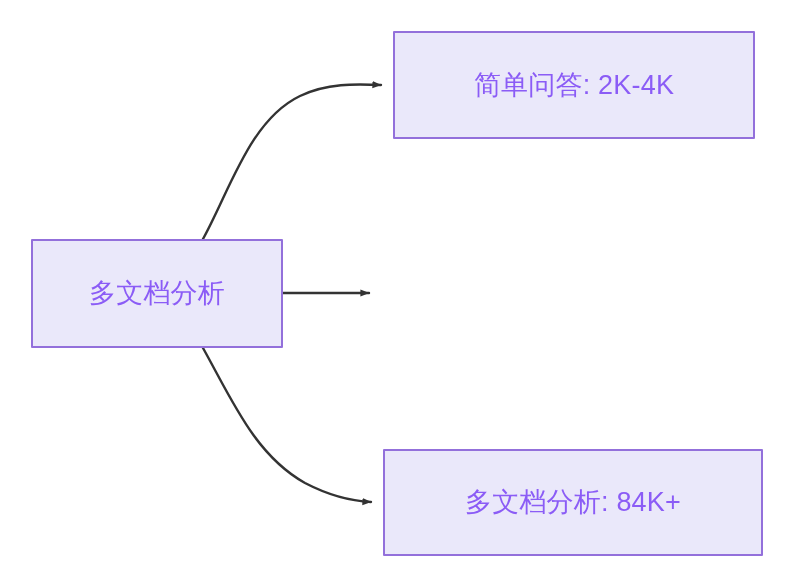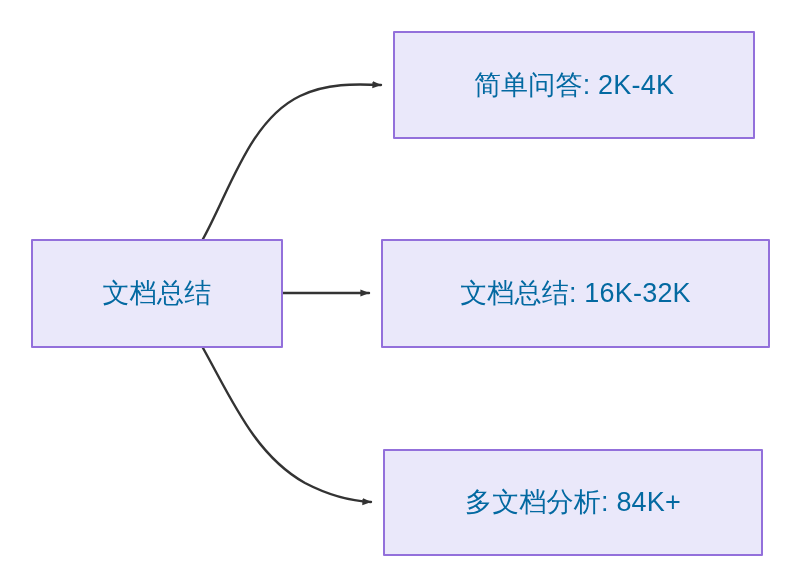--- a/index.html
+++ b/index.html
@@ -28,21 +28,21 @@
   }
   .flow-node {
     position: absolute;
     box-sizing: border-box;
     background: #eae8fa;
     border: 2px solid #9370db;
     border-radius: 1px;
     display: flex;
     align-items: center;
     justify-content: center;
-    color: #0369a1;
+    color: #8b5cf6;
     font-size: 27px;
     line-height: 1.2;
     letter-spacing: 0.2px;
     white-space: nowrap;
   }
   .node-label {
     display: block;
   }
   
   #node-root      { left: 31px;  top: 239px; width: 252px; height: 109px; }
@@ -63,28 +63,25 @@
     </defs>
 
     <path d="M 203 239 C 230 190 250 120 300 96 C 327 83 355 84 381 85" fill="none" stroke="#333333" stroke-width="2.4" stroke-linecap="round" marker-end="url(#arrowhead)"></path>
 
     <path d="M 283 293 L 369 293" fill="none" stroke="#333333" stroke-width="2.4" stroke-linecap="round" marker-end="url(#arrowhead)"></path>
 
     <path d="M 203 348 C 232 400 255 455 305 483 C 330 496 350 501 371 502" fill="none" stroke="#333333" stroke-width="2.4" stroke-linecap="round" marker-end="url(#arrowhead)"></path>
   </svg>
 
   <div class="flow-node" id="node-root">
-    <span class="node-label">文档总结</span>
+    <span class="node-label">多文档分析</span>
   </div>
 
   <div class="flow-node" id="node-simple-qa">
     <span class="node-label">简单问答: 2K-4K</span>
   </div>
 
-  <div class="flow-node" id="node-doc-sum">
-    <span class="node-label">文档总结: 16K-32K</span>
-  </div>
 
   <div class="flow-node" id="node-multi-doc">
     <span class="node-label">多文档分析: 84K+</span>
   </div>
 
 </div>
 
 </body></html>

